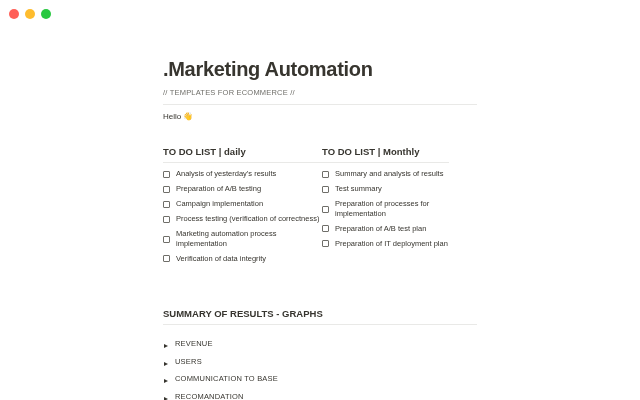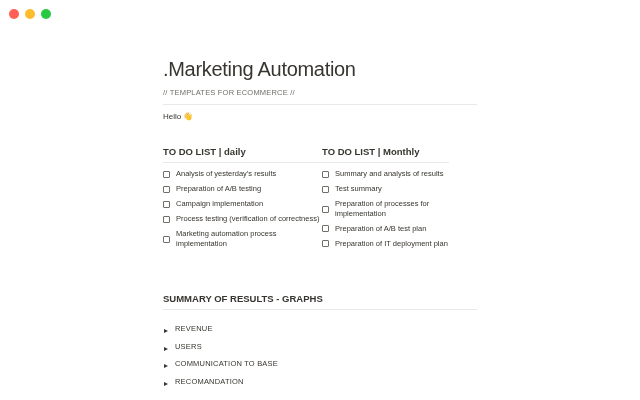--- a/index.html
+++ b/index.html
@@ -26,21 +26,21 @@
   .tl-green  { background: #28c840; }
 
   .content {
     width: 314px;
     margin: 0 auto;
     padding-top: 58px;
   }
   .page-title {
     font-size: 20px;
     line-height: 23px;
-    font-weight: 400;
+    font-weight: 700;
     letter-spacing: -0.3px;
     color: #37352f;
   }
   .page-subtitle {
     margin-top: 7px;
     font-size: 7.5px;
     line-height: 9px;
     letter-spacing: 0.2px;
     color: #6f6e69;
   }
@@ -159,20 +159,24 @@
           <div class="todo-item">
             <span class="checkbox"></span>
             <span class="todo-label">Process testing (verification of correctness)</span>
           </div>
 
           <div class="todo-item">
             <span class="checkbox"></span>
             <span class="todo-label">Marketing automation process implementation</span>
           </div>
 
+          <div class="todo-item">
+            <span class="checkbox"></span>
+            <span class="todo-label">Verification of data integrity</span>
+          </div>
         </div>
     </div>
 
     <div class="section">
       <div class="section-heading">TO DO LIST | Monthly</div>
       <hr class="divider">
       <div class="todo-list">
 
           <div class="todo-item">
             <span class="checkbox"></span>

